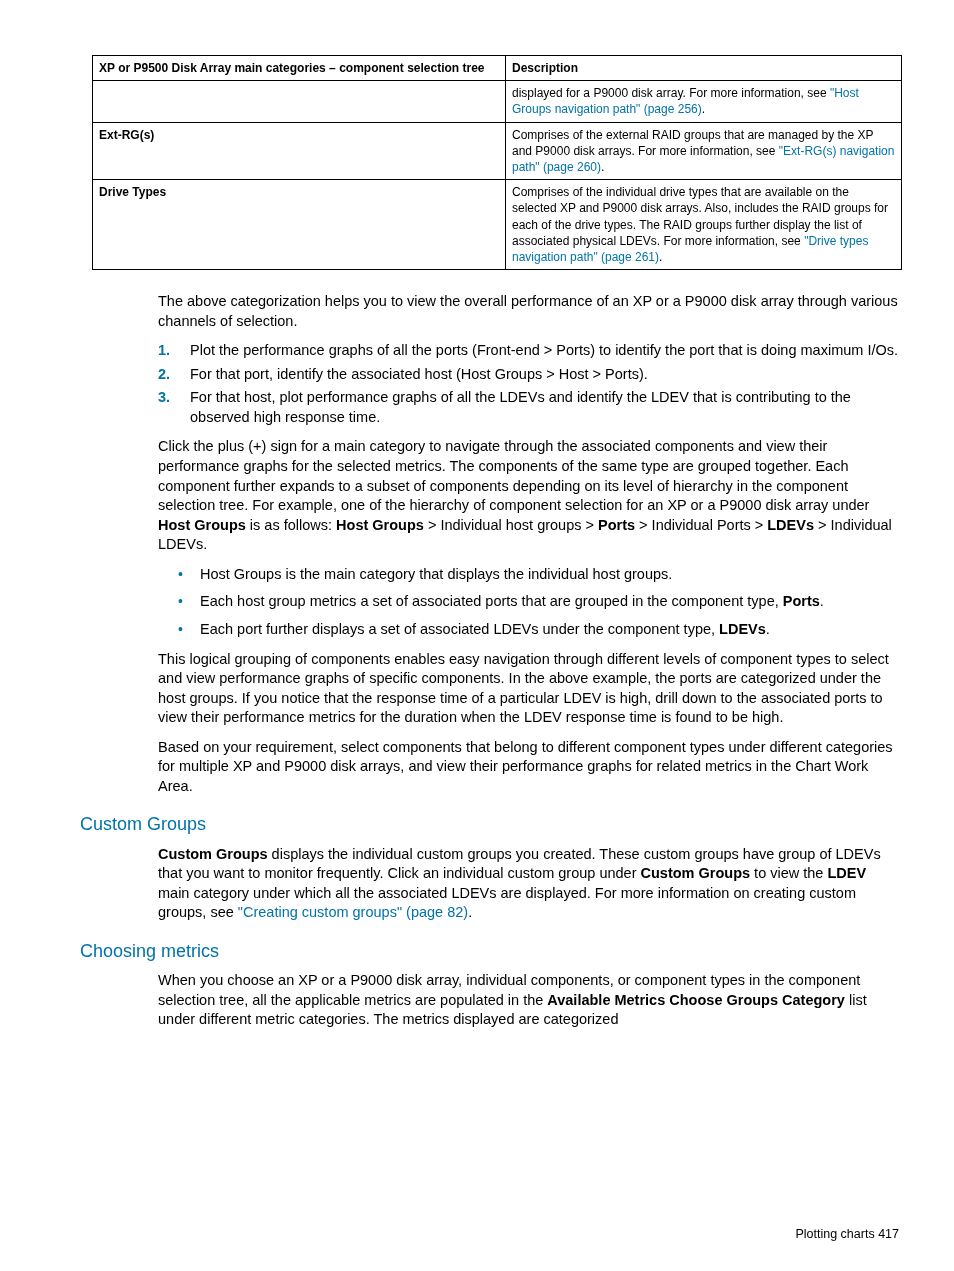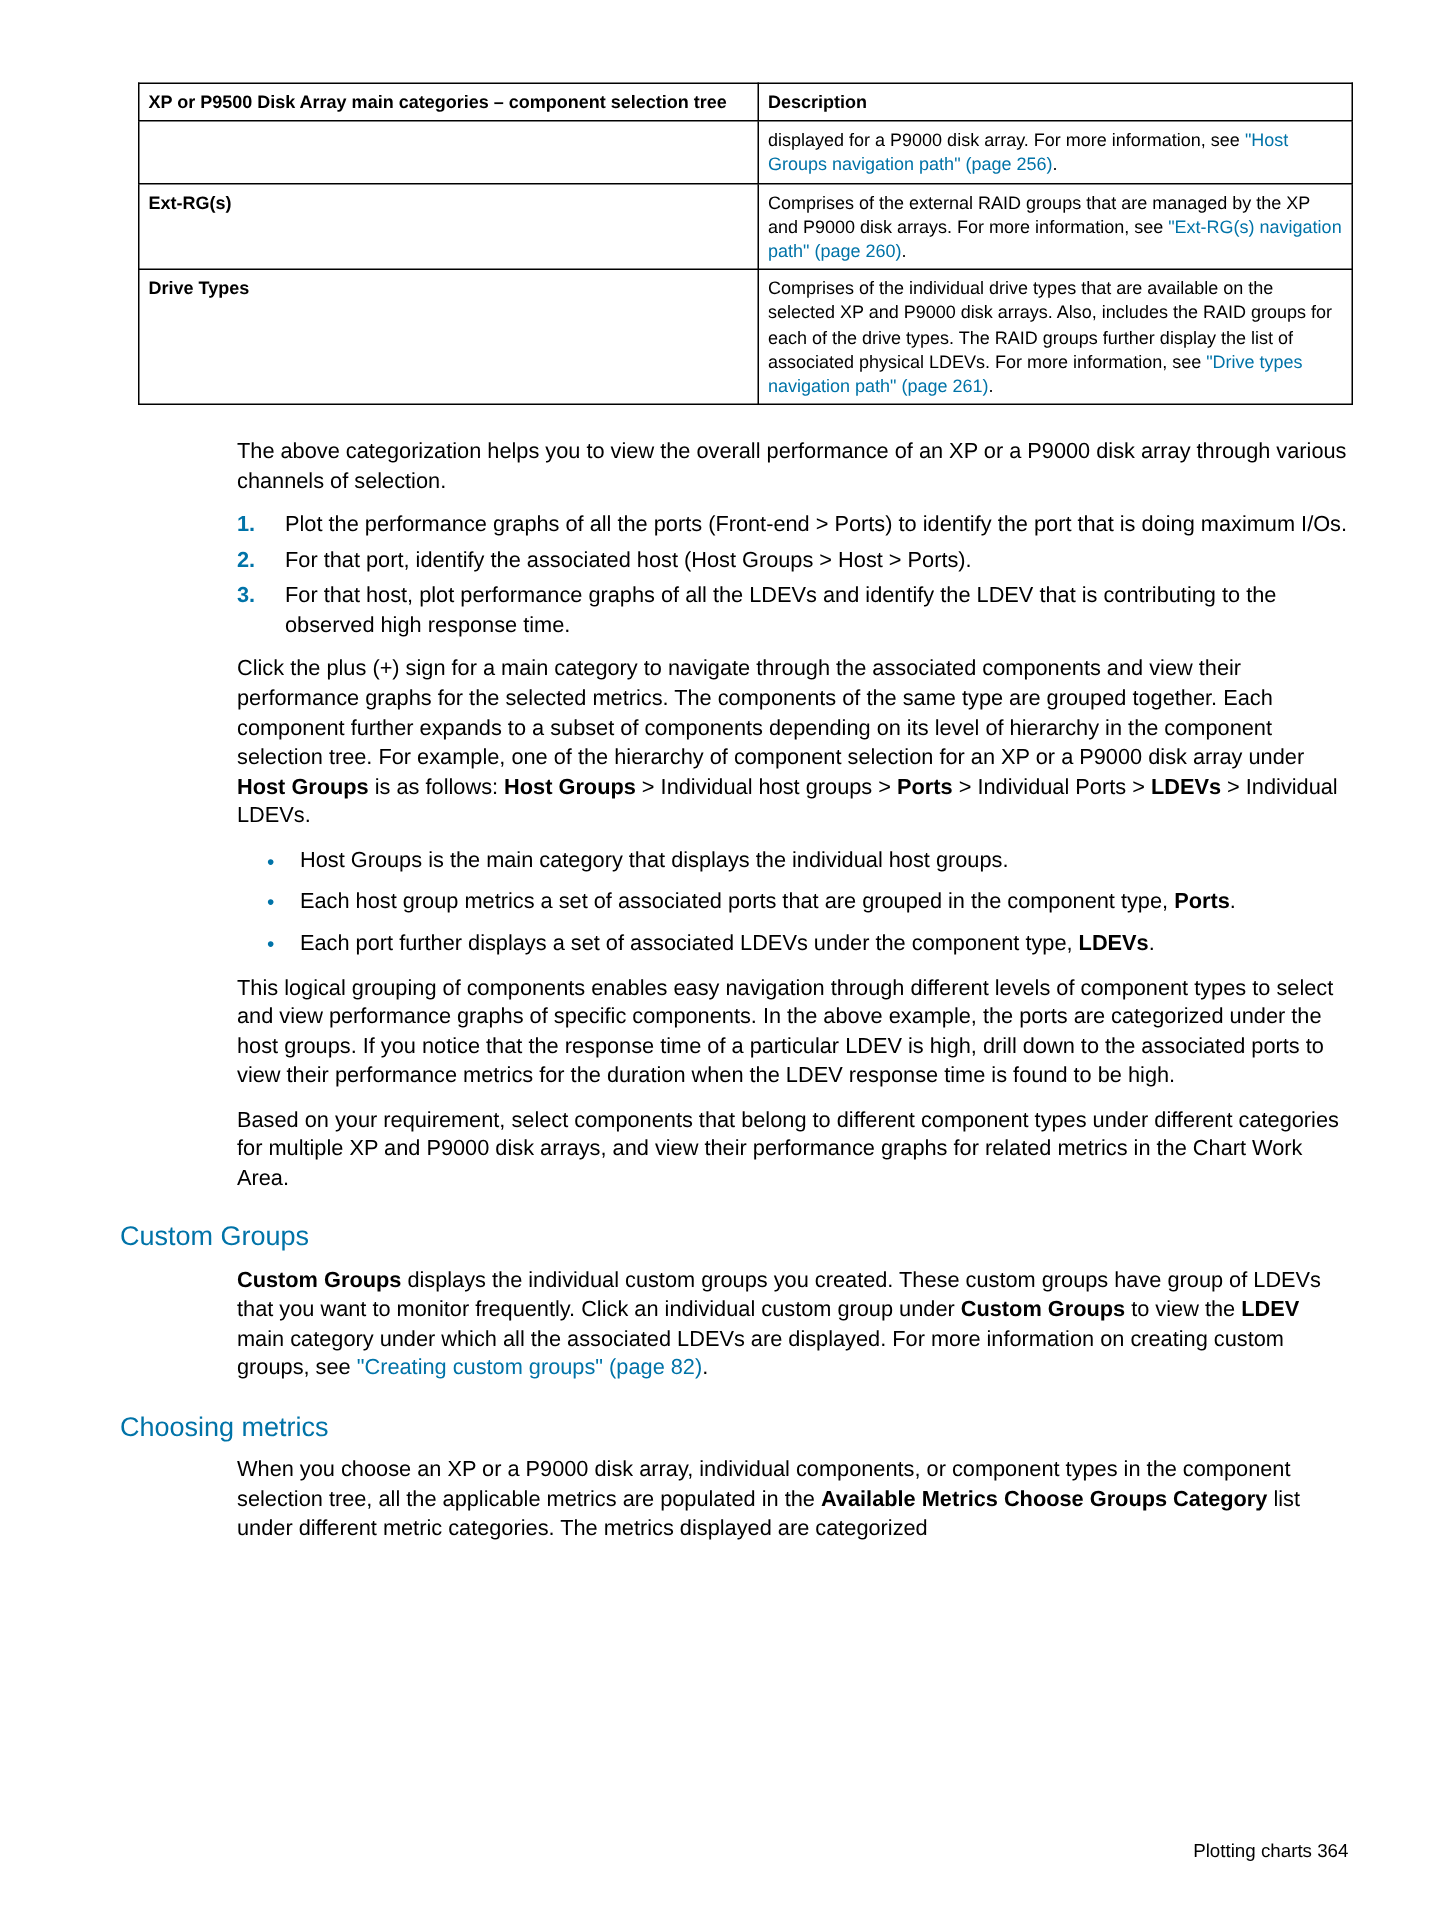--- a/index.html
+++ b/index.html
@@ -153,15 +153,15 @@
     </p>
 
     <h2 class="sec">Choosing metrics</h2>
 
     <p>
       <span>When you choose an XP or a P9000 disk array, individual components, or component types in the component selection tree, all the applicable metrics are populated in the </span><b>Available Metrics Choose Groups Category</b><span> list under different metric categories. The metrics displayed are categorized</span>
     </p>
 
   </div>
 
-  <div class="footer">Plotting charts    364</div>
+  <div class="footer">Plotting charts    417</div>
 
 </div>
 
 </body></html>

